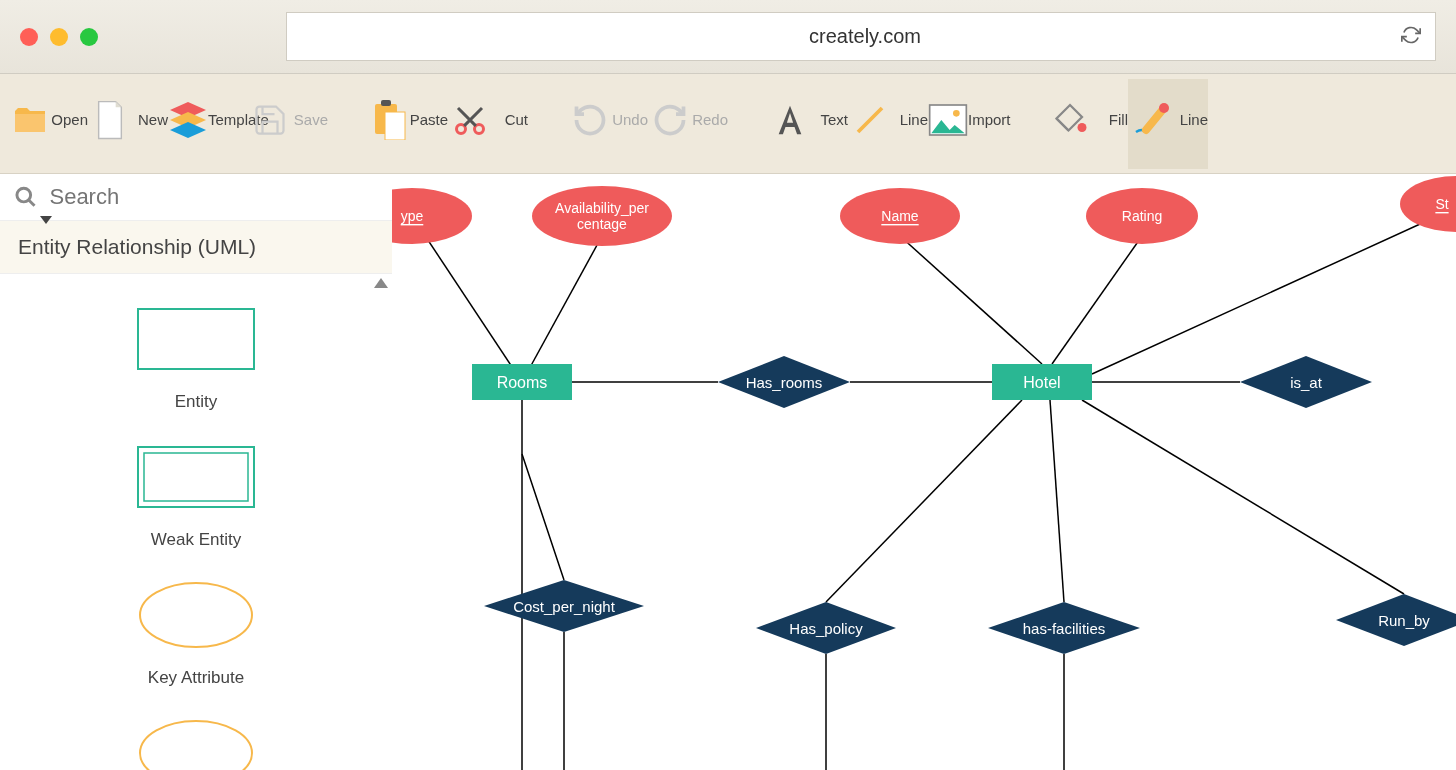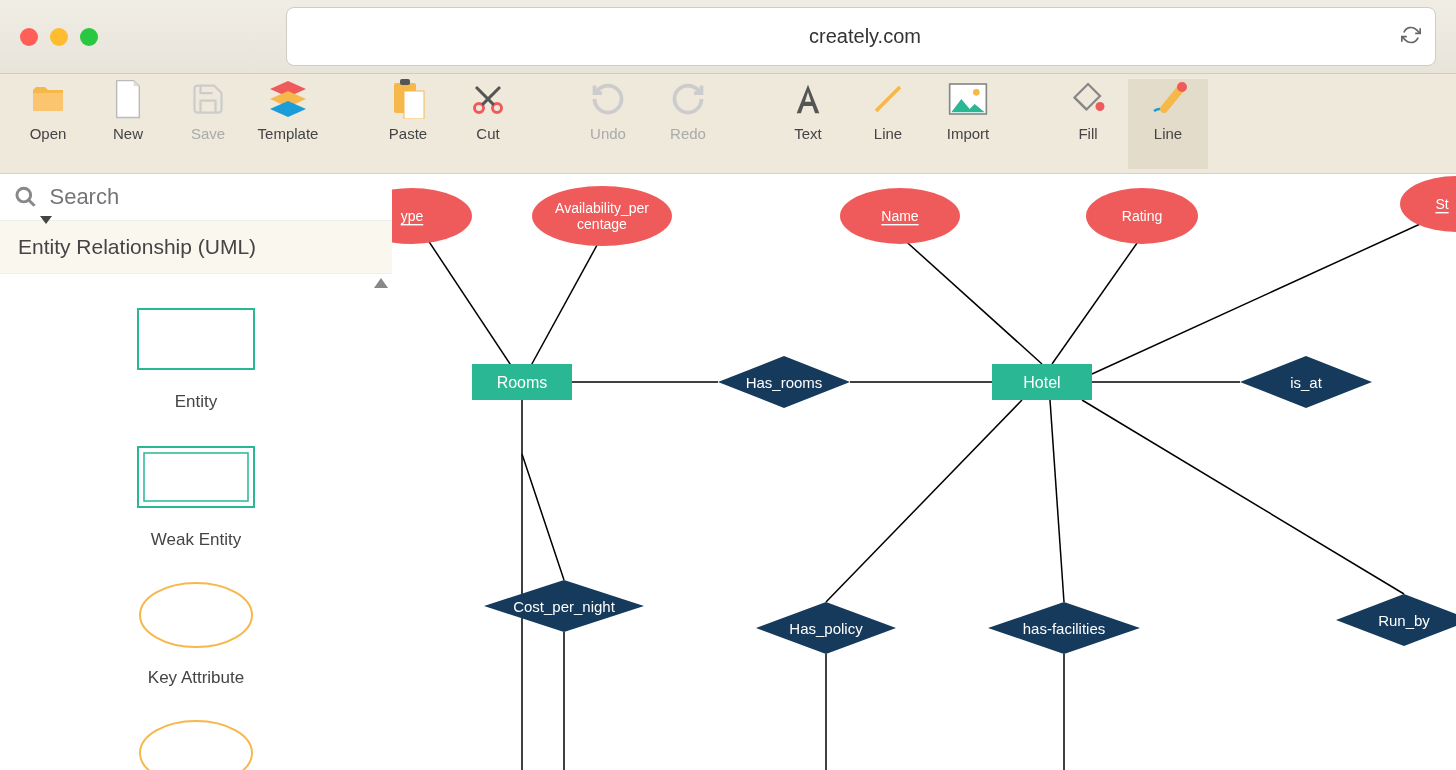--- a/index.html
+++ b/index.html
@@ -4,26 +4,26 @@
 <style>
 * { margin: 0; padding: 0; box-sizing: border-box; font-family: -apple-system, BlinkMacSystemFont, "Segoe UI", sans-serif; }
 body { width: 1456px; height: 770px; overflow: hidden; background: #f5f2ea; }
 
 .browser-chrome { height: 74px; background: linear-gradient(#f0ede5, #e8e4da); border-bottom: 1px solid #d0ccc2; display: flex; align-items: center; padding: 0 20px; gap: 8px; }
 .traffic { display: flex; gap: 12px; margin-right: 180px; }
 .traffic span { width: 18px; height: 18px; border-radius: 50%; display: block; }
 .dot-red { background: #ff5f57; }
 .dot-yellow { background: #febc2e; }
 .dot-green { background: #28c840; }
-.urlbar { flex: 1; height: 59px; background: #fff; border: 1px solid #d0ccc2; border-radius: 8px; display: flex; align-items: center; justify-content: center; position: relative; padding-left: 8px; }
+.urlbar { flex: 1; height: 49px; background: #fff; border: 1px solid #d0ccc2; border-radius: 0; display: flex; align-items: center; justify-content: center; position: relative; padding-left: 8px; }
 .urlbar-text { font-size: 20px; color: #333; font-weight: 500; }
 .refresh-btn { position: absolute; right: 14px; color: #666; }
 
 .toolbar { height: 100px; background: #efe9dc; border-bottom: 1px solid #d8d2c4; display: flex; align-items: center; padding: 0 8px; }
-.tool-btn { width: 80px; height: 90px; display: flex; flex-direction: column; align-items: center; justify-content: flex-start; padding-bottom: 8px; gap: 6px; cursor: pointer; font-size: 15px; color: #444; }
+.tool-btn { width: 80px; height: 90px; display: flex; flex-direction: row; align-items: center; justify-content: space-between; padding-bottom: 8px; cursor: pointer; font-size: 15px; color: #444; }
 .tool-btn.disabled { color: #aaa; }
 .tool-btn.selected { background: #e3dcca; }
 .tool-icon { width: 44px; height: 40px; display: flex; align-items: center; justify-content: center; }
 .tool-group-gap { width: 40px; }
 
 .main { display: flex; height: calc(770px - 174px); }
 .sidebar { width: 392px; background: #fff; display: flex; flex-direction: column; }
 .search-row { display: flex; align-items: center; padding: 10px 14px; gap: 12px; position: relative; }
 .search-row svg { color: #999; }
 .search-input { border: none; font-size: 22px; color: #bbb; outline: none; width: 100%; }
@@ -80,38 +80,38 @@
   </div>
   <div class="tool-btn">
     <div class="tool-icon">
         <svg width="34" height="40" viewBox="0 0 24 28">
           <path fill="#fff" stroke="#bbb" d="M4 1h12l4 4v22H4z"></path>
           <path fill="#e0ddd2" d="M16 1l4 4h-4z"></path>
         </svg>
       </div>
     <span>New</span>
   </div>
-  <div class="tool-btn disabled">
-    <div class="tool-icon">
-        <svg width="36" height="36" viewBox="0 0 24 24" fill="none" stroke="#ccc" stroke-width="1.5">
-          <path d="M19 21H5a2 2 0 01-2-2V5a2 2 0 012-2h11l5 5v11a2 2 0 01-2 2z"></path>
-          <path d="M17 21v-8H7v8M7 3v5h8"></path>
-        </svg>
-      </div>
-    <span>Save</span>
-  </div>
   <div class="tool-btn">
     <div class="tool-icon">
         <svg width="40" height="36" viewBox="0 0 40 36">
           <path fill="#ef5b5b" d="M20 0 L38 8 L20 16 L2 8 Z"></path>
           <path fill="#f7b84b" d="M20 10 L38 18 L20 26 L2 18 Z"></path>
           <path fill="#1a9dd9" d="M20 20 L38 28 L20 36 L2 28 Z"></path>
         </svg>
       </div>
     <span>Template</span>
+  </div>
+  <div class="tool-btn disabled">
+    <div class="tool-icon">
+        <svg width="36" height="36" viewBox="0 0 24 24" fill="none" stroke="#ccc" stroke-width="1.5">
+          <path d="M19 21H5a2 2 0 01-2-2V5a2 2 0 012-2h11l5 5v11a2 2 0 01-2 2z"></path>
+          <path d="M17 21v-8H7v8M7 3v5h8"></path>
+        </svg>
+      </div>
+    <span>Save</span>
   </div>
   <div class="tool-group-gap"></div>
   <div class="tool-btn">
     <div class="tool-icon">
         <svg width="36" height="40" viewBox="0 0 36 40">
           <rect x="4" y="4" width="22" height="30" fill="#f7b84b" rx="2"></rect>
           <rect x="10" y="0" width="10" height="6" fill="#555" rx="2"></rect>
           <rect x="14" y="12" width="20" height="28" fill="#fff" stroke="#f7b84b"></rect>
         </svg>
       </div>

